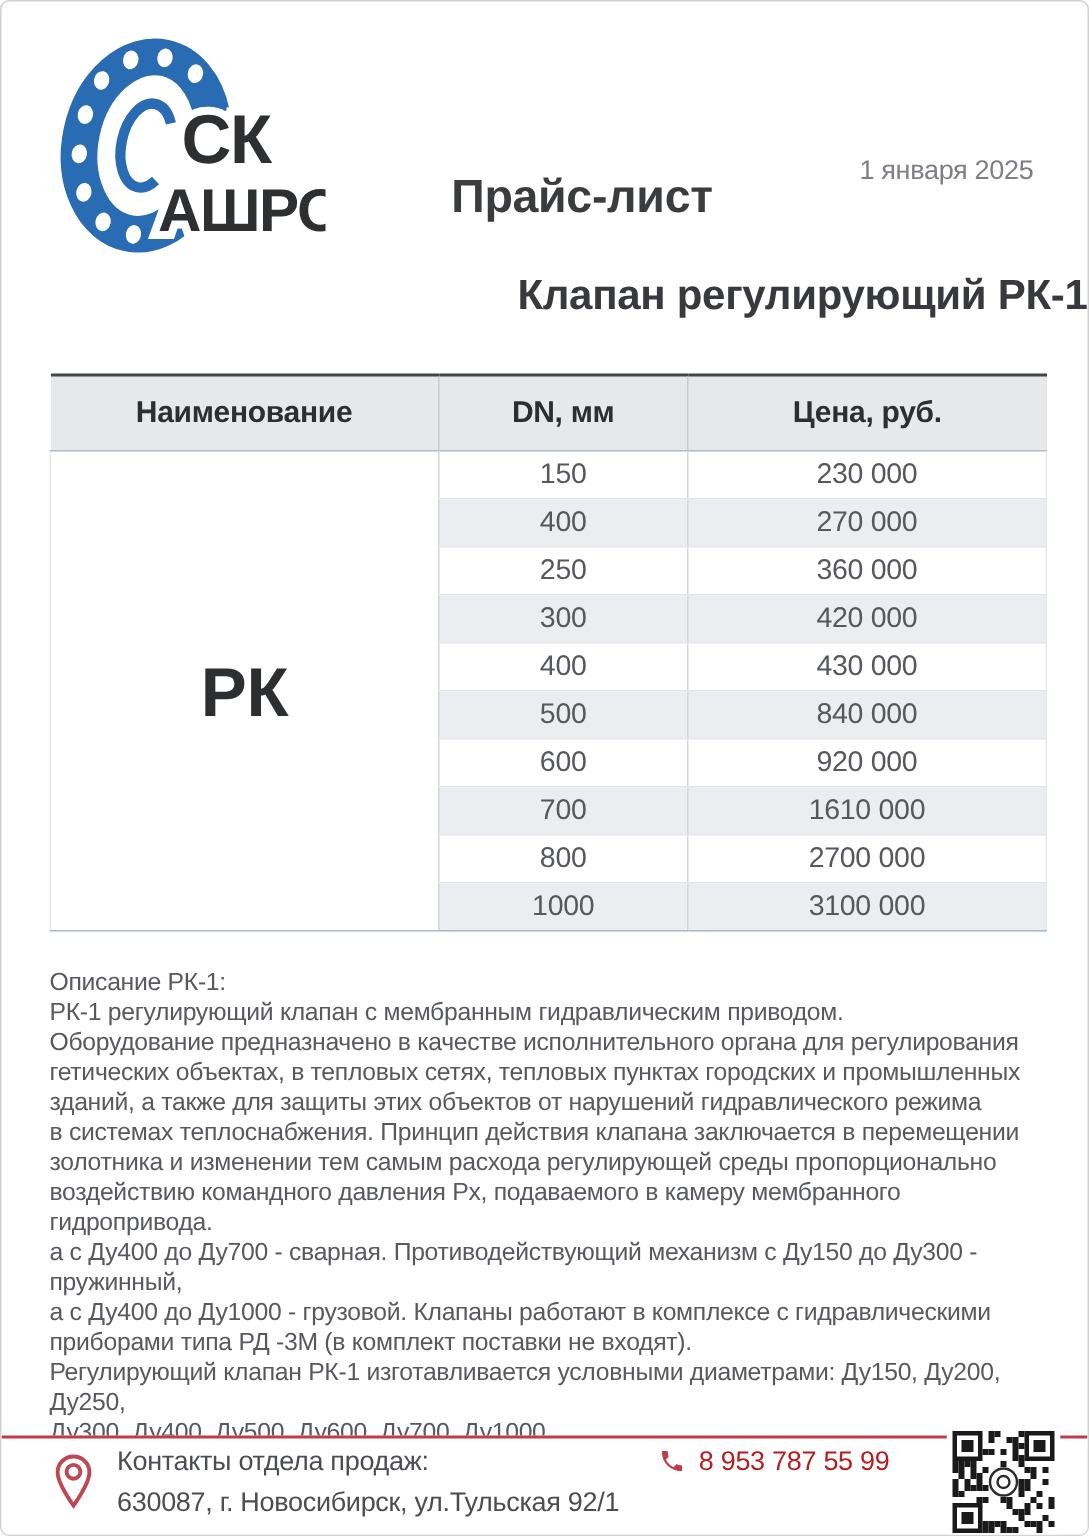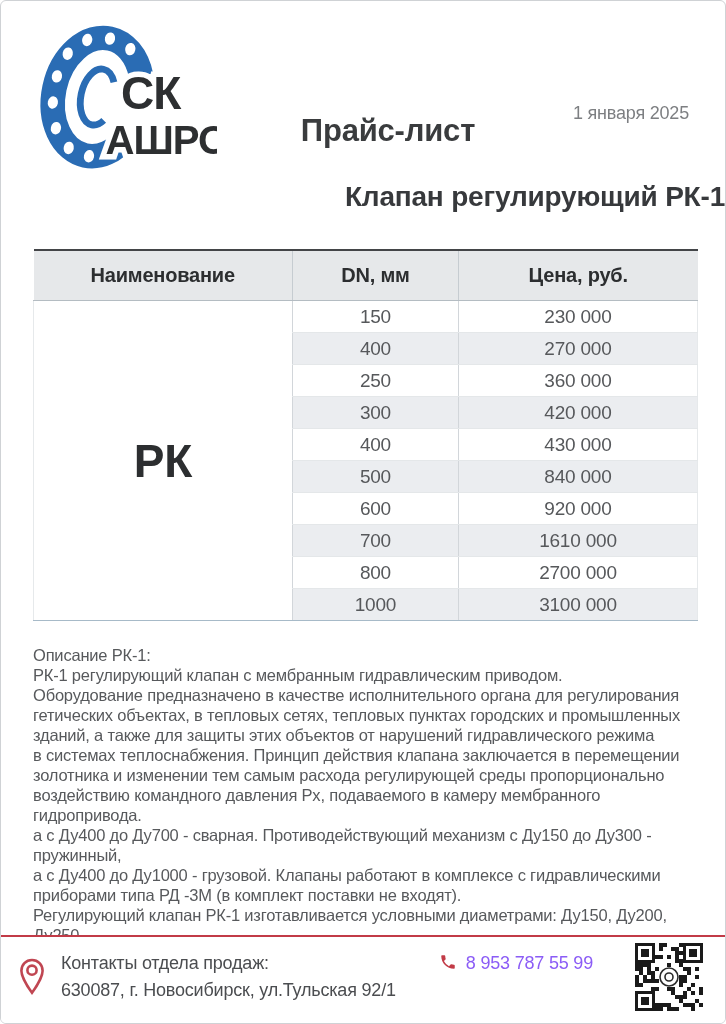--- a/index.html
+++ b/index.html
@@ -56,31 +56,31 @@
   }
   table.price td.data-cell.last-col{border-right:1px solid #e6e9eb;}
   table.price tr:last-child td.data-cell{border-bottom:1px solid #a7bac8;}
   
   .description{
     margin:24px 30px 0 32px;
     font-size:16.5px;line-height:20px;color:#57595c;
   }
   
   .footer{
-    position:absolute;left:0;right:0;bottom:0;height:88px;
+    position:absolute;left:0;right:0;bottom:0;height:66px;
     border-top:2px solid #c23b47;
     display:flex;align-items:center;
-    box-sizing:border-box;padding:0 18px 6px 17px;
+    box-sizing:border-box;padding:0 18px 6px 34px;
     background:#fff;
   }
   .contact-left{display:flex;align-items:center;gap:15px;flex:1;}
   .contact-texts{font-size:18px;color:#4b4d50;}
   .contact-label{margin-bottom:6px;}
   .contact-right{display:flex;flex-direction:column;gap:7px;margin-right:20px;}
-  .contact-row{display:flex;gap:9px;font-size:18px;color:#8b5cf6;margin-top:48px;}
+  .contact-row{display:flex;align-items:center;gap:9px;font-size:18px;color:#b91c1c;margin-top:48px;}
   .qr-box{width:76px;height:76px;}
   .icon{flex:0 0 auto;display:inline-flex;}
 </style>
 </head>
 <body>
 
 <div class="page">
 
   <div class="header">
     <div class="logo">

